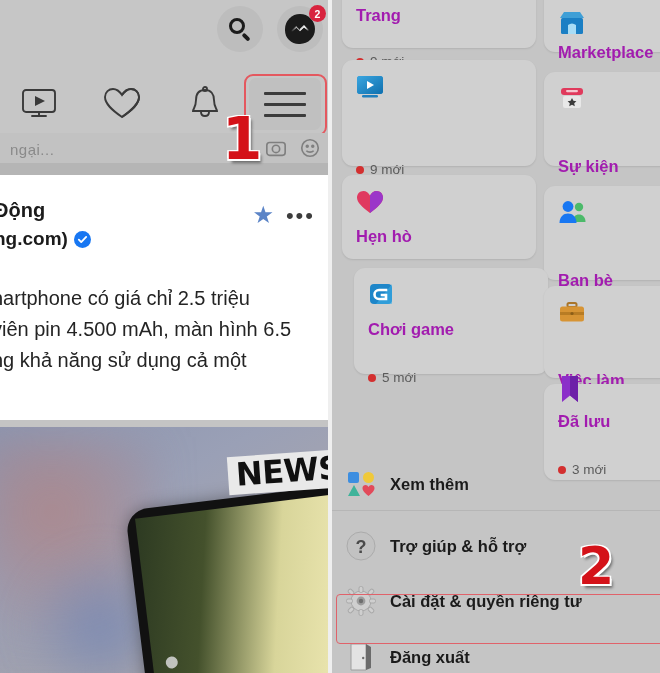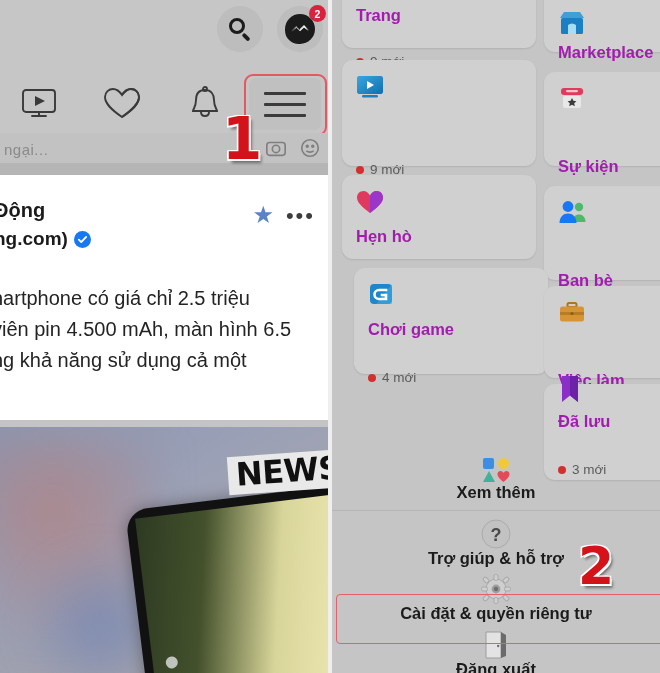--- a/index.html
+++ b/index.html
@@ -76,21 +76,21 @@
     line-height:1;
   }
   .marker-1{left:222px;top:110px;font-size:58px;}
   .marker-2{left:578px;top:540px;font-size:52px;}
 
   .lp-searchrow{
     position:absolute;left:0;top:133px;width:329px;height:32px;
     background:#c2c2c2;display:flex;align-items:center;
   }
   .lp-searchrow .ph{
-    font-size:15px;color:#8a8a8a;padding-left:4px;letter-spacing:.5px;
+    font-size:15px;color:#8a8a8a;padding-left:10px;letter-spacing:.5px;
   }
   .lp-searchrow .rl{
     position:absolute;right:8px;top:4px;display:flex;gap:12px;align-items:center;opacity:.55;
   }
   .small-ic{width:22px;height:22px;}
   .lp-divider{
     position:absolute;left:0;top:163px;width:329px;height:12px;background:#b5b5b5;
   }
 
   
@@ -177,21 +177,21 @@
   .card .new{
     position:absolute;left:14px;font-size:13.5px;color:#5b5b5b;
     display:flex;align-items:center;gap:6px;white-space:nowrap;margin-top:25px;
   }
   .reddot{width:8px;height:8px;border-radius:50%;background:#d32f2f;display:inline-block;}
 
   
   .list{position:absolute;left:0;top:455px;width:328px;height:218px;}
   .list-sep{position:absolute;left:0;width:328px;height:1px;background:#b6b6b6;}
   .row{
-    position:absolute;left:0;width:328px;height:54px;display:flex;align-items:center;flex-direction:column;
+    position:absolute;left:0;width:328px;height:54px;display:flex;align-items:center;
   }
   .row .ricon{width:58px;display:flex;align-items:center;justify-content:center;}
   .row .rlabel{font-size:16.5px;font-weight:700;color:#1b1b1b;}
   .hl-box-2{
     position:absolute;left:4px;top:594px;width:510px;height:50px;
     border:1.8px solid #e0626a;border-radius:4px;box-sizing:border-box;pointer-events:none;
   }
 </style>
 </head>
 <body>
@@ -392,21 +392,21 @@
         <div class="ic" style="top:14px;">
           <svg width="28" height="26" viewBox="0 0 28 26">
             <rect x="2" y="2" width="22" height="20" rx="4" fill="#1e86c9"></rect>
             <path d="M24 2 L24 22 L8 22 Z" fill="#3fb0e5" opacity=".55"></path>
             <path d="M18 8 L11 8 A4.5 4.5 0 0 0 11 17 L18 17 L18 13 L14 13" fill="none" stroke="#ffffff" stroke-width="2.6" stroke-linecap="square"></path>
           </svg>
         </div>
         <div class="lbl" style="top:52px;">Chơi game</div>
         <div class="new" style="top:77px;">
           <span class="reddot"></span>
-          <span>4 mới</span>
+          <span>5 mới</span>
         </div>
       </div>
 
       <div class="card" style="left:212px;top:286px;width:140px;height:92px;">
         <div class="ic" style="top:14px;">
           <svg width="28" height="26" viewBox="0 0 28 26">
             <rect x="9.5" y="3" width="9" height="4" rx="1.5" fill="none" stroke="#a9752a" stroke-width="2"></rect>
             <rect x="2" y="6.5" width="24" height="15" rx="2.5" fill="#d79434"></rect>
             <rect x="2" y="12" width="24" height="3" fill="#b87c24"></rect>
             <circle cx="14" cy="13.5" r="1.6" fill="#8c5d17"></circle>

